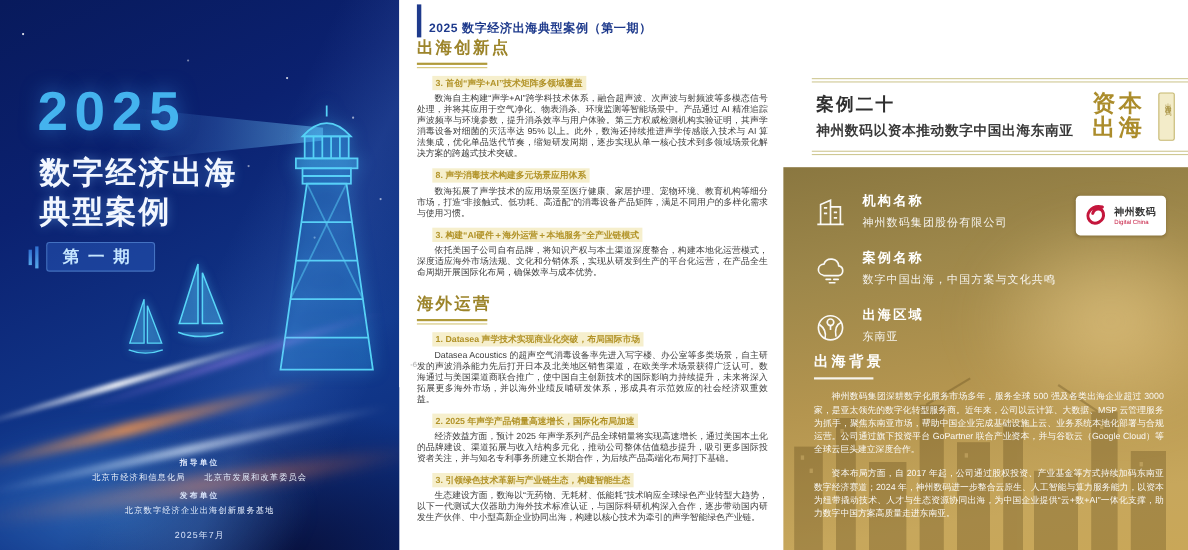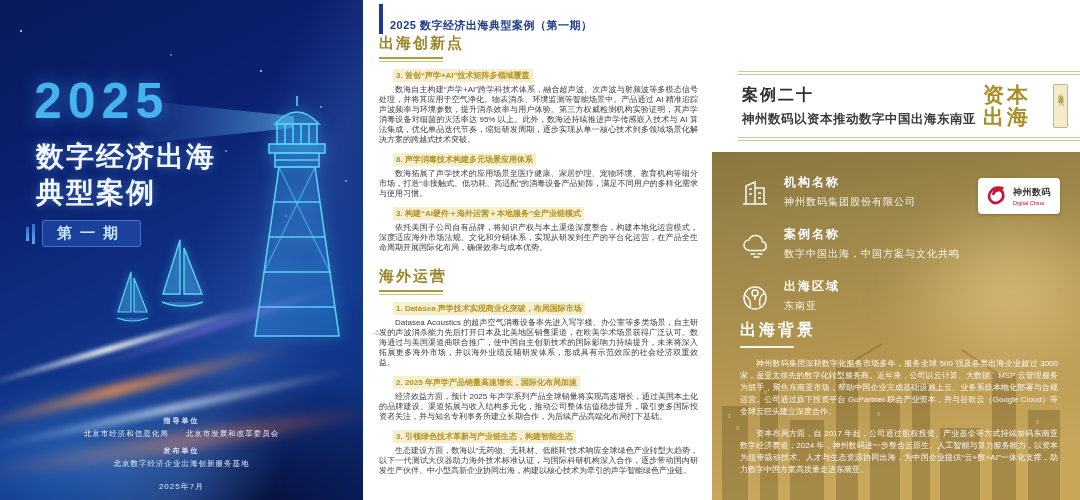--- a/index.html
+++ b/index.html
@@ -71,41 +71,41 @@
   .page-num{position:absolute;left:10px;bottom:16px;font-size:7px;color:#a9a9a9;}
 
   
   .right{position:absolute;left:712px;top:0;width:368px;height:500px;background:#fff;overflow:hidden;}
   .case-header{position:absolute;left:26px;right:0;top:71px;}
   .rule-thin{height:1px;background:#cfc893;}
   .rule-gap{height:2px;}
   .case-body{display:flex;justify-content:space-between;align-items:center;padding:9px 12px 9px 4px;}
   .case-no{font-size:16px;font-weight:bold;color:#2e2e2e;letter-spacing:2px;}
   .case-title{font-size:12.5px;font-weight:bold;color:#3a3a3a;margin-top:5px;letter-spacing:.5px;}
-  .badge-wrap{display:flex;align-items:center;gap:22px;}
+  .badge-wrap{display:flex;align-items:center;gap:12px;}
   .badge-big{font-size:21px;font-weight:800;color:#ab8c2b;line-height:1.05;letter-spacing:3px;text-align:center;}
   .badge-tag{writing-mode:vertical-rl;font-size:6px;color:#a58f3e;border:1px solid #c5b76f;background:#f3ecc9;
         padding:4px 2px;border-radius:2px;letter-spacing:2px;height:44px;box-sizing:border-box;}
   .gold{position:absolute;left:0;top:152px;width:368px;height:348px;overflow:hidden;
         background:linear-gradient(170deg,#8a7740 0%,#9d874a 25%,#b4954f 55%,#c7a75c 85%,#c9a758 100%);}
   .city{position:absolute;left:0;bottom:0;width:100%;height:190px;opacity:.30;}
   .haze{position:absolute;right:-60px;top:40px;width:260px;height:200px;border-radius:50%;filter:blur(20px);
         background:radial-gradient(ellipse at center,rgba(255,226,160,.5),transparent 70%);}
   .info{position:absolute;left:28px;top:22px;}
   .info-row{display:flex;gap:14px;margin-bottom:17px;align-items:center;}
   .info-icon{width:30px;height:30px;flex:0 0 30px;margin-top:2px;}
   .info-label{font-size:12px;font-weight:bold;color:#ffffff;letter-spacing:2px;}
   .info-value{font-size:10px;color:rgba(255,255,255,.9);margin-top:4px;letter-spacing:1px;}
   .logo-box{position:absolute;right:20px;top:26px;width:82px;height:36px;background:#fff;border-radius:4px;
         display:flex;align-items:center;gap:5px;padding:3px 6px;box-sizing:border-box;
         box-shadow:0 1px 3px rgba(60,40,0,.3);}
   .logo-cn{font-size:9px;font-weight:bold;color:#333;letter-spacing:.5px;}
   .logo-en{font-size:5.5px;color:#c4163c;margin-top:1px;}
   .bg-sec{position:absolute;left:28px;right:22px;top:168px;}
-  .bg-head{font-size:16px;font-weight:bold;color:#fff;letter-spacing:3px;}
+  .bg-head{font-size:13px;font-weight:bold;color:#fff;letter-spacing:3px;}
   .bg-rule{width:54px;height:2px;background:rgba(255,255,255,.9);margin-top:5px;}
   .bg-para{font-size:8px;line-height:1.5;color:rgba(255,255,255,.93);text-align:justify;
         text-indent:2em;margin-top:10px;}
 </style>
 </head>
 <body>
 
 <div class="cover">
   <div class="stars"></div>
   <div class="beam"></div>

